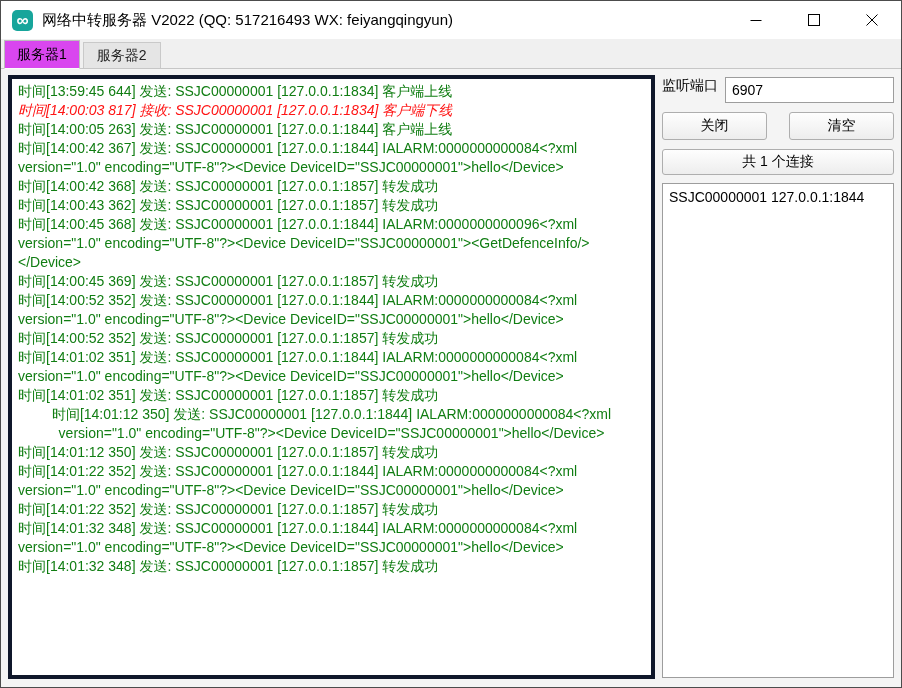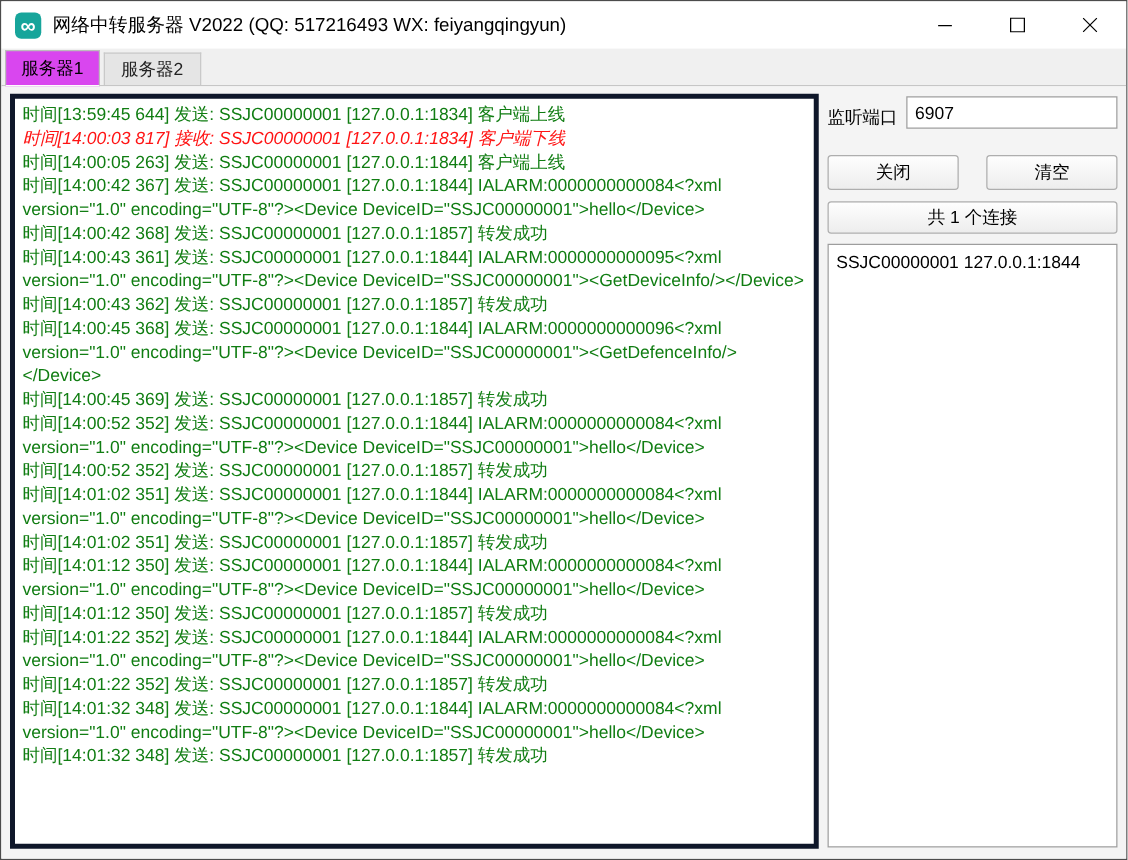--- a/index.html
+++ b/index.html
@@ -25,21 +25,21 @@
   .tab.inactive{background:#e5e5e5;border:1px solid #c9c9c9;border-bottom:none;height:26px;margin-left:3px;padding:0 13px;color:#222;}
   
   .content{position:absolute;top:68px;left:0;right:0;bottom:0;background:#f4f4f4;}
   .log{position:absolute;left:7px;top:6px;width:647px;height:604px;box-sizing:border-box;
     background:#fff;border:4px solid #0f172a;padding:3px 6px;overflow:hidden;
     font-size:14px;line-height:19px;}
   .log-line{white-space:pre-wrap;overflow-wrap:anywhere;word-break:break-word;}
   
   .side{position:absolute;left:661px;width:232px;top:8px;bottom:9px;display:flex;flex-direction:column;}
   .row{display:flex;flex:none;}
-  .port-row{height:26px;margin-bottom:21px;align-items:flex-end;}
+  .port-row{height:26px;margin-bottom:9px;align-items:flex-start;}
   .port-label{font-size:14px;flex:none;margin-right:7px;}
   .port-input{flex:1;height:26px;box-sizing:border-box;border:1px solid #9d9d9d;background:#fff;
     font-family:inherit;font-size:14px;padding:0 6px;outline:none;min-width:0;}
   .btn-row{height:28px;margin-bottom:9px;gap:22px;}
   .btn{flex:1;box-sizing:border-box;border:1px solid #aeaeae;border-radius:3px;
     background:linear-gradient(#fefefe,#ededed);font-family:inherit;font-size:14px;color:#000;
     display:flex;align-items:center;justify-content:center;}
   .conn-count{height:26px;margin-bottom:8px;flex:none;}
   .conn-list{flex:1;background:#fff;border:1px solid #9d9d9d;box-sizing:border-box;
     padding:3px 6px;font-size:14px;line-height:21px;overflow:hidden;}
@@ -78,29 +78,28 @@
   </div>
 
   <div class="content">
 
     <div class="log" id="log">
         <div class="log-line" style="color: rgb(16, 125, 18);">时间[13:59:45 644] 发送: SSJC00000001 [127.0.0.1:1834] 客户端上线</div>
         <div class="log-line" style="color: rgb(255, 20, 20); font-style: italic;">时间[14:00:03 817] 接收: SSJC00000001 [127.0.0.1:1834] 客户端下线</div>
         <div class="log-line" style="color: rgb(16, 125, 18);">时间[14:00:05 263] 发送: SSJC00000001 [127.0.0.1:1844] 客户端上线</div>
         <div class="log-line" style="color: rgb(16, 125, 18);">时间[14:00:42 367] 发送: SSJC00000001 [127.0.0.1:1844] IALARM:0000000000084&lt;?xml version="1.0" encoding="UTF-8"?&gt;&lt;Device DeviceID="SSJC00000001"&gt;hello&lt;/Device&gt;</div>
         <div class="log-line" style="color: rgb(16, 125, 18);">时间[14:00:42 368] 发送: SSJC00000001 [127.0.0.1:1857] 转发成功</div>
-        <div class="log-line" style="color: rgb(16, 125, 18);">时间[14:00:43 361] 发送: SSJC00000001 [127.0.0.1:1844] IALARM:0000000000095&lt;?xml version="1.0" encoding="UTF-8"?&gt;&lt;Device DeviceID="SSJC00000001"&gt;&lt;GetDeviceInfo/&gt;&lt;/Device&gt;</div>
         <div class="log-line" style="color: rgb(16, 125, 18);">时间[14:00:43 362] 发送: SSJC00000001 [127.0.0.1:1857] 转发成功</div>
         <div class="log-line" style="color: rgb(16, 125, 18);">时间[14:00:45 368] 发送: SSJC00000001 [127.0.0.1:1844] IALARM:0000000000096&lt;?xml version="1.0" encoding="UTF-8"?&gt;&lt;Device DeviceID="SSJC00000001"&gt;&lt;GetDefenceInfo/&gt;&lt;/Device&gt;</div>
         <div class="log-line" style="color: rgb(16, 125, 18);">时间[14:00:45 369] 发送: SSJC00000001 [127.0.0.1:1857] 转发成功</div>
         <div class="log-line" style="color: rgb(16, 125, 18);">时间[14:00:52 352] 发送: SSJC00000001 [127.0.0.1:1844] IALARM:0000000000084&lt;?xml version="1.0" encoding="UTF-8"?&gt;&lt;Device DeviceID="SSJC00000001"&gt;hello&lt;/Device&gt;</div>
         <div class="log-line" style="color: rgb(16, 125, 18);">时间[14:00:52 352] 发送: SSJC00000001 [127.0.0.1:1857] 转发成功</div>
         <div class="log-line" style="color: rgb(16, 125, 18);">时间[14:01:02 351] 发送: SSJC00000001 [127.0.0.1:1844] IALARM:0000000000084&lt;?xml version="1.0" encoding="UTF-8"?&gt;&lt;Device DeviceID="SSJC00000001"&gt;hello&lt;/Device&gt;</div>
         <div class="log-line" style="color: rgb(16, 125, 18);">时间[14:01:02 351] 发送: SSJC00000001 [127.0.0.1:1857] 转发成功</div>
-        <div class="log-line" style="color: rgb(16, 125, 18);">时间[14:01:12 350] 发送: SSJC00000001 [127.0.0.1:1844] IALARM:0000000000084&lt;?xml version="1.0" encoding="UTF-8"?&gt;&lt;Device DeviceID="SSJC00000001"&gt;hello&lt;/Device&gt;</div>
+        <div class="log-line" style="color: rgb(16, 125, 18); text-align: center;">时间[14:01:12 350] 发送: SSJC00000001 [127.0.0.1:1844] IALARM:0000000000084&lt;?xml version="1.0" encoding="UTF-8"?&gt;&lt;Device DeviceID="SSJC00000001"&gt;hello&lt;/Device&gt;</div>
         <div class="log-line" style="color: rgb(16, 125, 18);">时间[14:01:12 350] 发送: SSJC00000001 [127.0.0.1:1857] 转发成功</div>
         <div class="log-line" style="color: rgb(16, 125, 18);">时间[14:01:22 352] 发送: SSJC00000001 [127.0.0.1:1844] IALARM:0000000000084&lt;?xml version="1.0" encoding="UTF-8"?&gt;&lt;Device DeviceID="SSJC00000001"&gt;hello&lt;/Device&gt;</div>
         <div class="log-line" style="color: rgb(16, 125, 18);">时间[14:01:22 352] 发送: SSJC00000001 [127.0.0.1:1857] 转发成功</div>
         <div class="log-line" style="color: rgb(16, 125, 18);">时间[14:01:32 348] 发送: SSJC00000001 [127.0.0.1:1844] IALARM:0000000000084&lt;?xml version="1.0" encoding="UTF-8"?&gt;&lt;Device DeviceID="SSJC00000001"&gt;hello&lt;/Device&gt;</div>
         <div class="log-line" style="color: rgb(16, 125, 18);">时间[14:01:32 348] 发送: SSJC00000001 [127.0.0.1:1857] 转发成功</div>
       </div>
 
     <div class="side">
       <div class="row port-row">
         <span class="port-label">监听端口</span>

